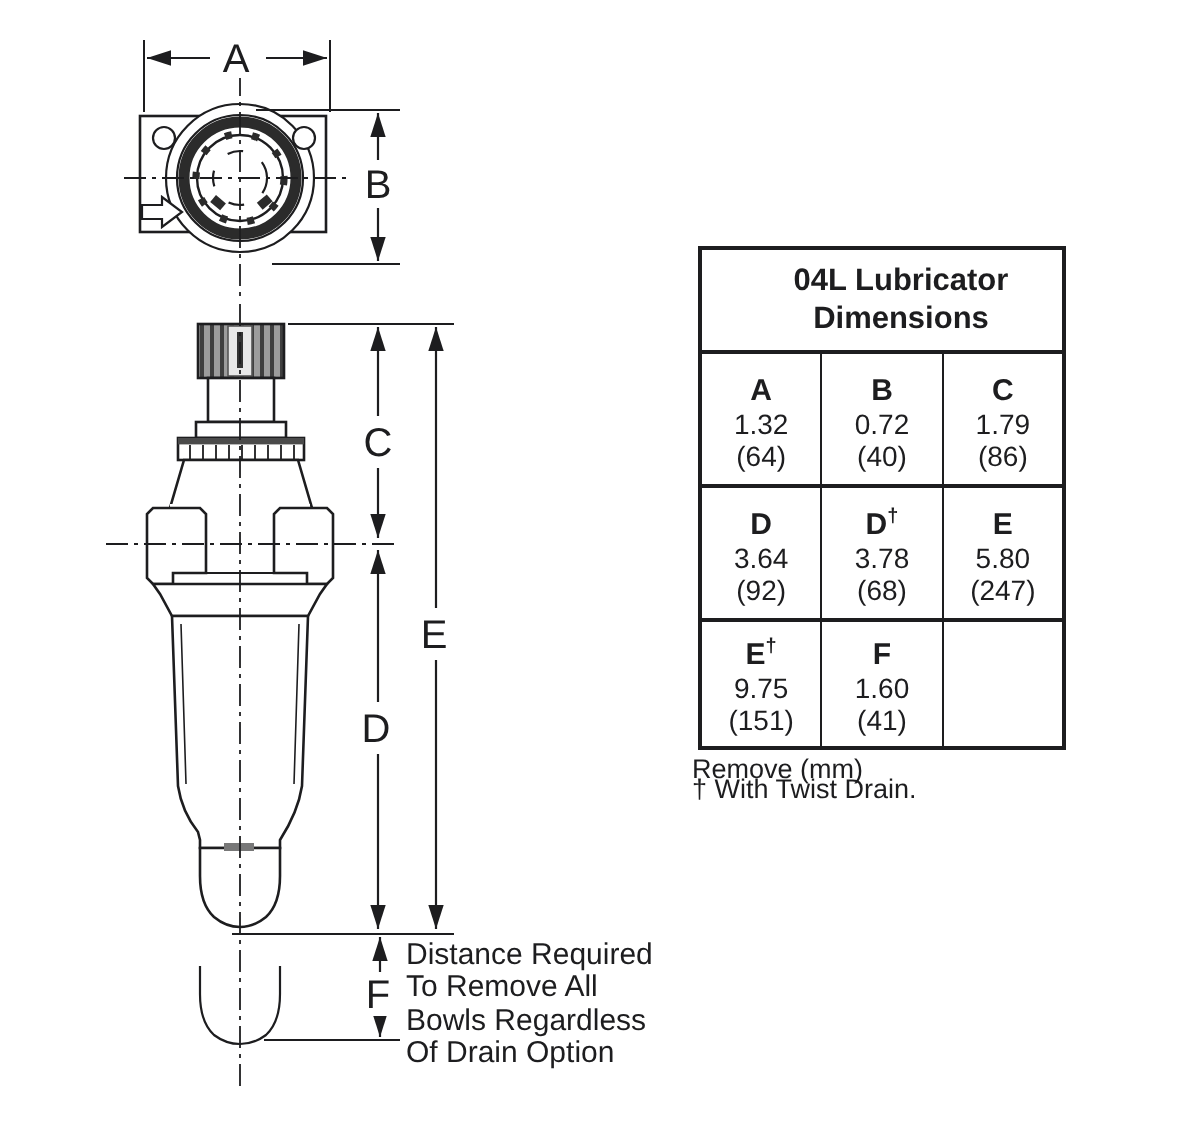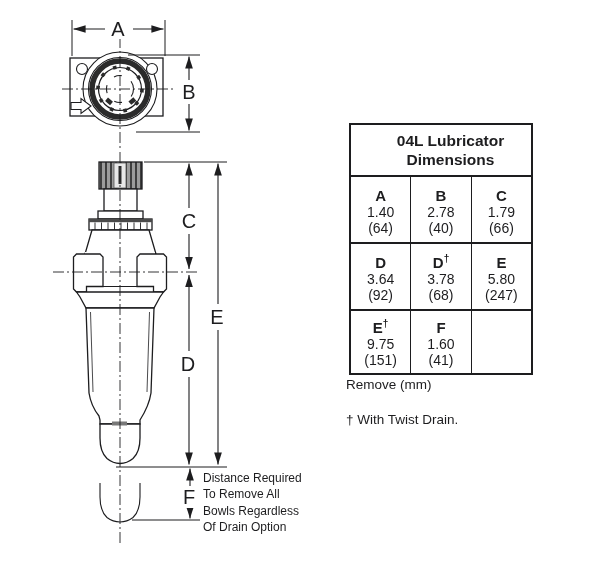--- a/index.html
+++ b/index.html
@@ -17,23 +17,23 @@
   .dim-table td:first-child{border-left:2px solid #1d1d1f;}
   .dim-table td:last-child{border-right:2px solid #1d1d1f;}
   .dim-table .title-cell{height:48px;text-align:center;font-weight:bold;font-size:15.5px;
                          line-height:19px;white-space:pre-line;vertical-align:middle;padding-left:20px;}
   .dim-table .cell{height:63px;text-align:center;vertical-align:middle;font-size:14px;line-height:16px;}
   .cell .letter{font-weight:bold;font-size:15px;}
   .cell sup{font-size:10px;vertical-align:super;font-weight:bold;}
 
   .footnote{position:absolute;left:346px;font-size:13.5px;line-height:16px;}
   .fn1{top:377px;}
-  .fn2{top:412px;}
-
-  .note-text{position:absolute;left:203px;top:470px;width:150px;font-size:12px;
+  .fn2{top:387px;}
+
+  .note-text{position:absolute;left:203px;top:470px;width:150px;font-size:15px;
              line-height:16.4px;white-space:pre-line;}
 </style>
 </head>
 <body>
 
 <div class="stage">
 
   <svg class="drawing" width="345" height="562" viewBox="0 0 345 562">
     <defs>
       <marker id="arr" viewBox="0 0 10 10" refX="10" refY="5" markerWidth="11" markerHeight="11" orient="auto-start-reverse">
@@ -135,32 +135,32 @@
 
   <table class="dim-table">
     <tbody>
       <tr>
         <td class="title-cell" colspan="3">04L Lubricator
 Dimensions</td>
       </tr>
       <tr>
         <td class="cell">
           <span class="letter"><span>A</span><sup></sup></span><br>
-          <span>1.40</span><br>
+          <span>1.32</span><br>
           <span>(64)</span>
         </td>
         <td class="cell">
           <span class="letter"><span>B</span><sup></sup></span><br>
-          <span>2.78</span><br>
+          <span>0.72</span><br>
           <span>(40)</span>
         </td>
         <td class="cell">
           <span class="letter"><span>C</span><sup></sup></span><br>
           <span>1.79</span><br>
-          <span>(66)</span>
+          <span>(86)</span>
         </td>
       </tr>
       <tr>
         <td class="cell">
           <span class="letter"><span>D</span><sup></sup></span><br>
           <span>3.64</span><br>
           <span>(92)</span>
         </td>
         <td class="cell">
           <span class="letter"><span>D</span><sup>†</sup></span><br>

